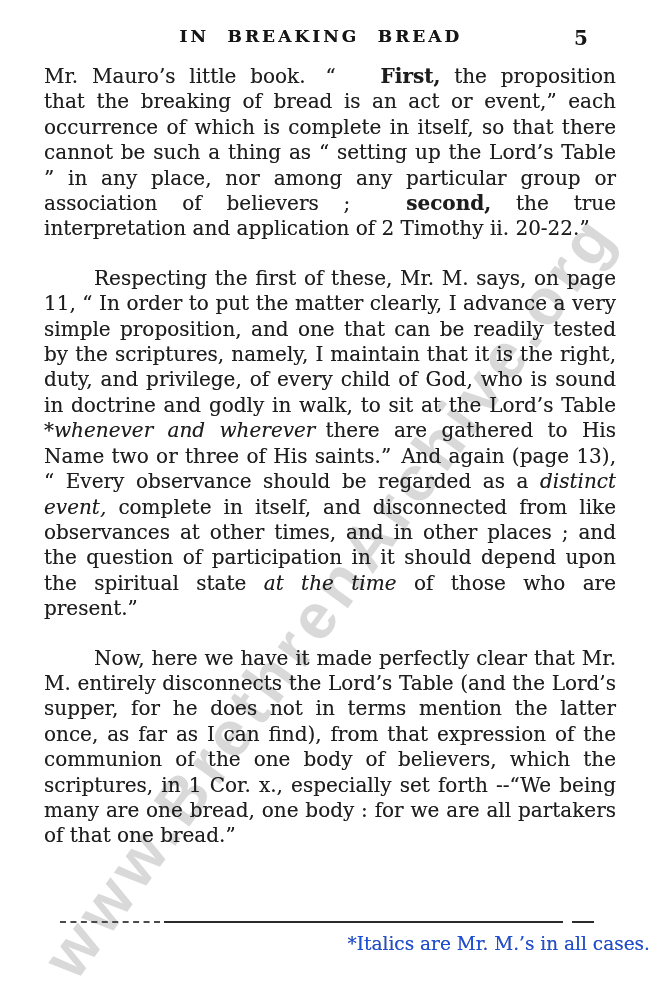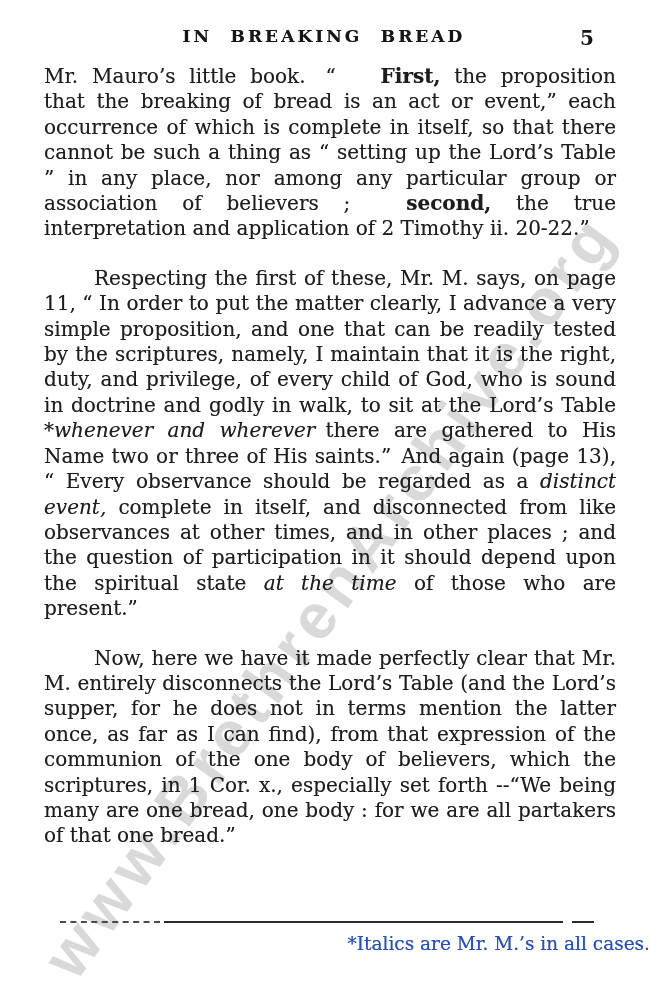--- a/index.html
+++ b/index.html
@@ -8,21 +8,21 @@
     background:#ffffff;overflow:hidden;
     font-family:"DejaVu Serif", serif;color:#1d1d1d;
   }
   .watermark{
     position:absolute;left:28px;top:948px;z-index:0;
     transform-origin:0 0;transform:rotate(-54deg);
     font-family:"Liberation Sans", sans-serif;font-weight:700;
     font-size:64px;letter-spacing:6px;color:#d9d9d9;
     white-space:nowrap;user-select:none;pointer-events:none;
   }
-  .header{position:absolute;top:26px;left:0;right:2px;z-index:1;height:26px;}
+  .header{position:absolute;top:26px;left:0;right:8px;z-index:1;height:26px;}
   .running-title{
     display:block;text-align:center;
     font-size:17px;font-weight:700;letter-spacing:0.18em;word-spacing:0.55em;
     color:#161616;text-shadow:0 0 0.5px rgba(0,0,0,.55);
   }
   .page-number{
     position:absolute;right:54px;top:0;
     font-size:20px;font-weight:700;color:#161616;
   }
   .body-text{

